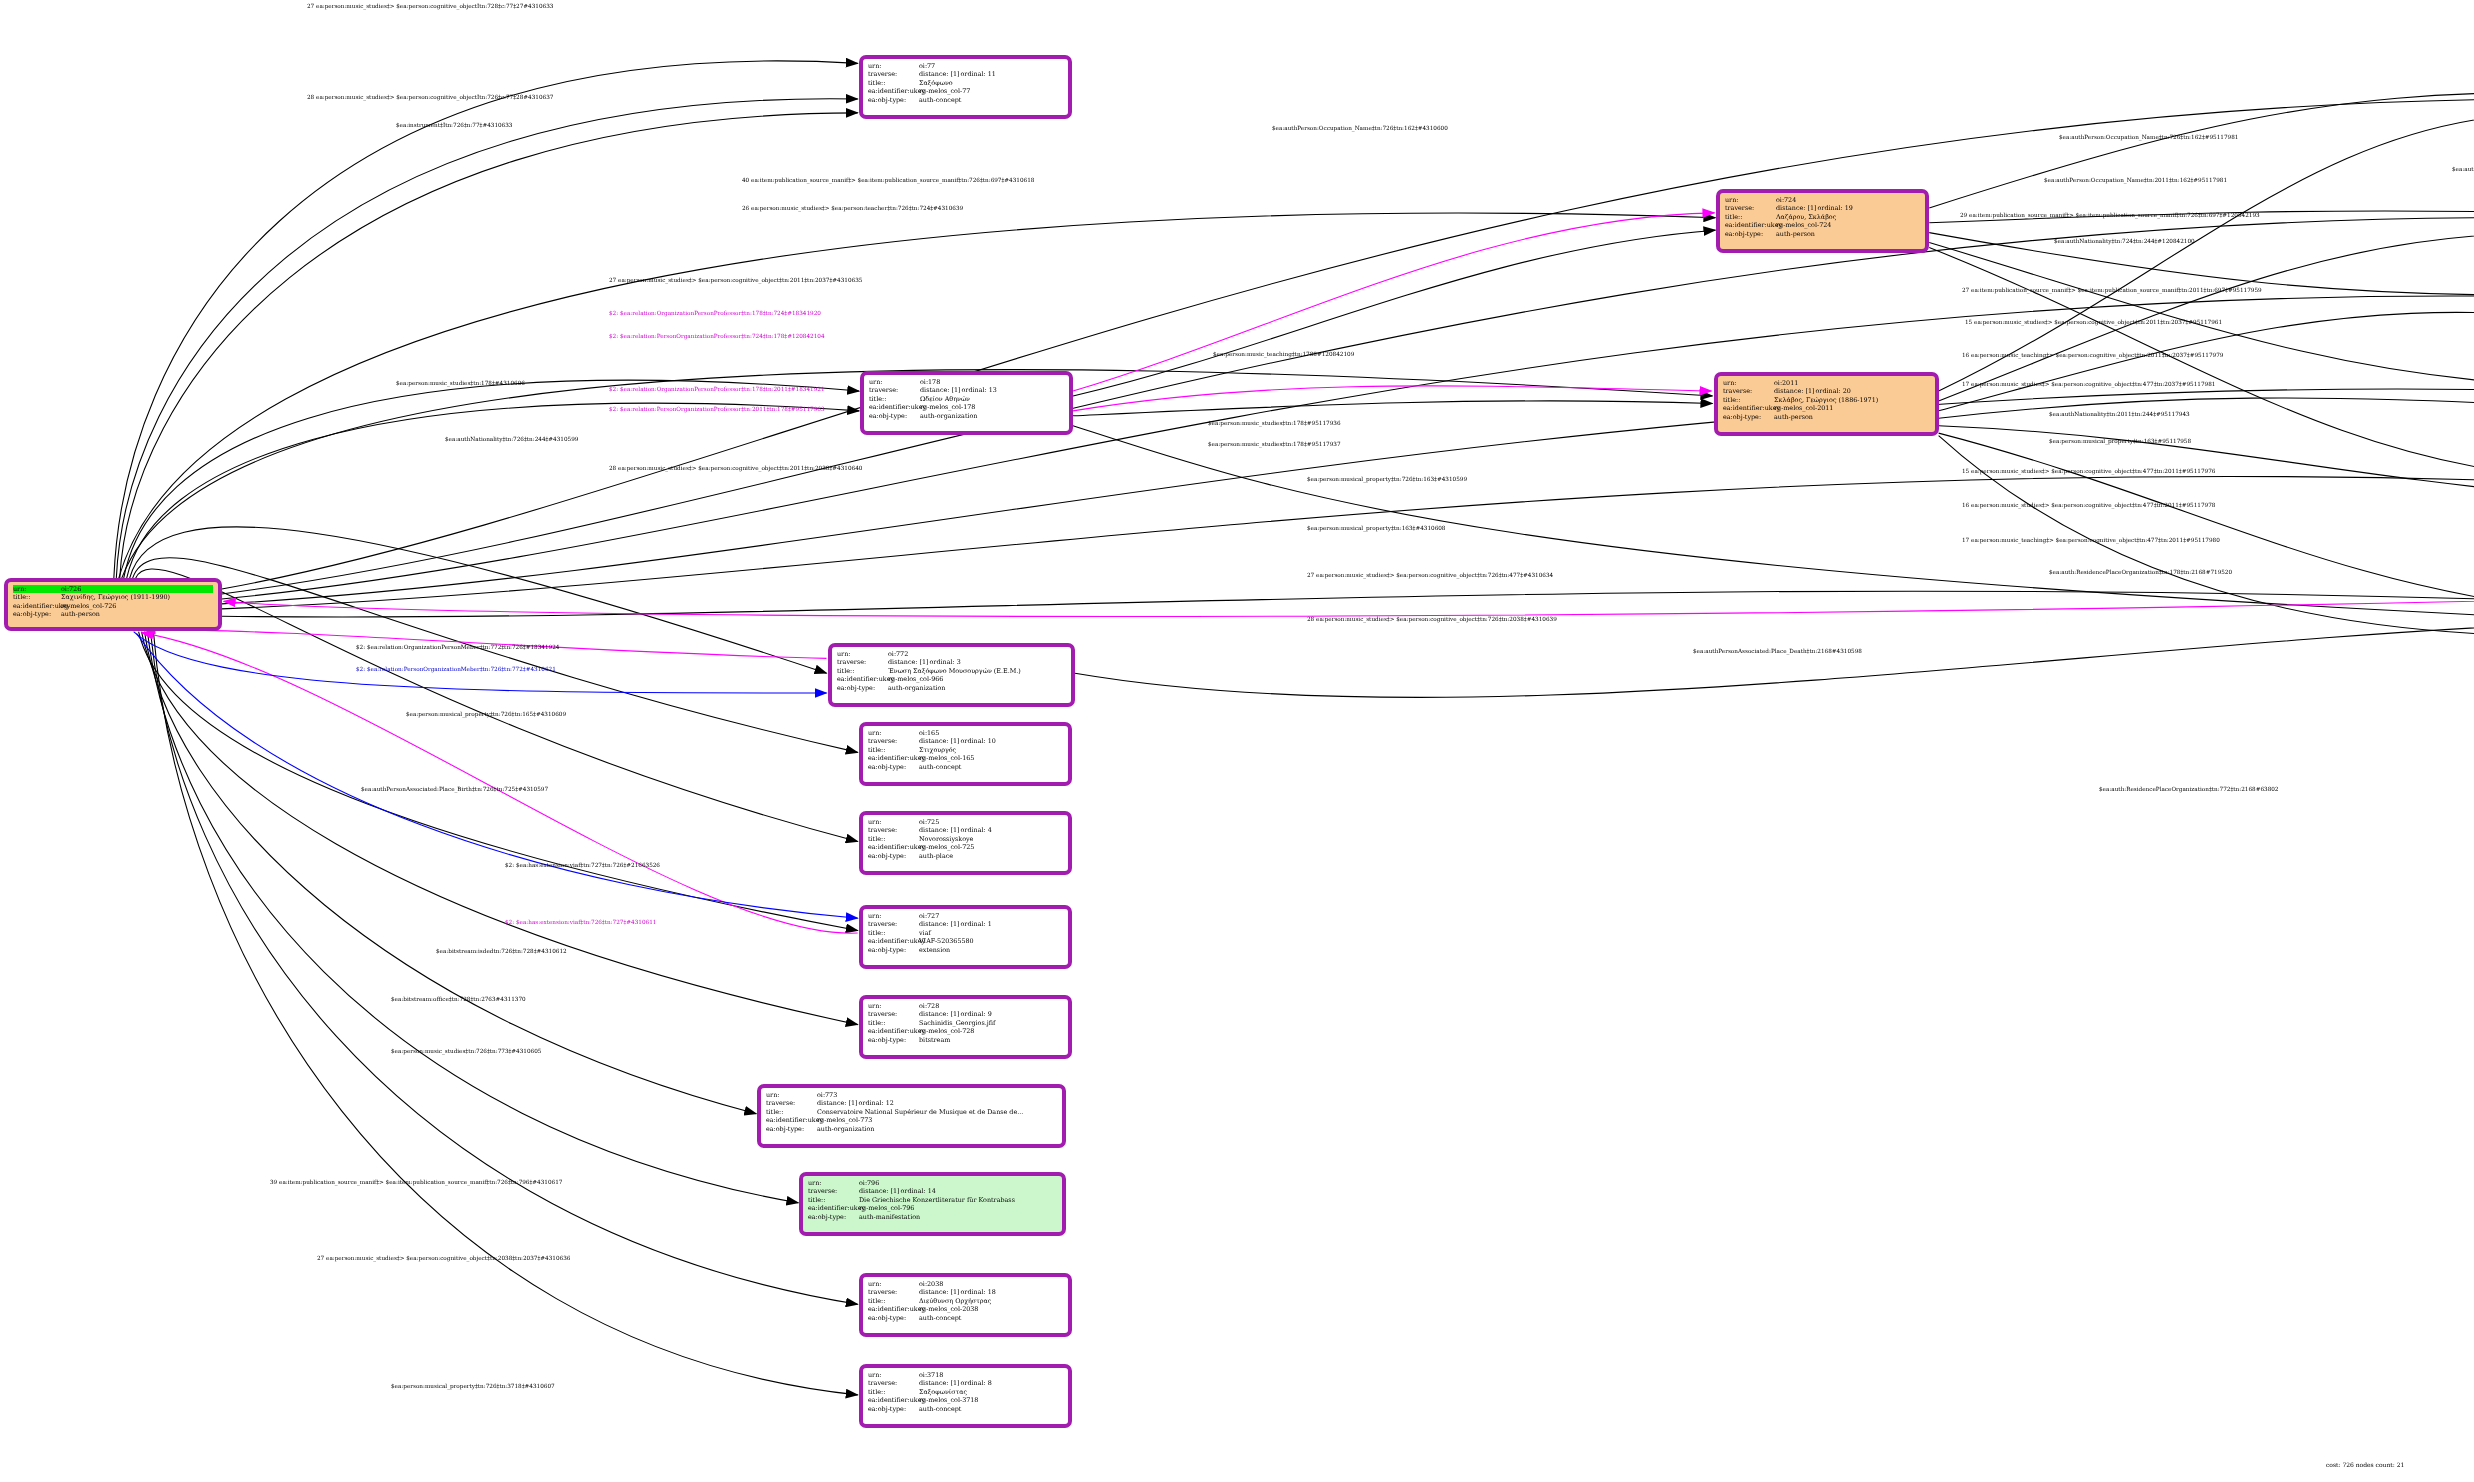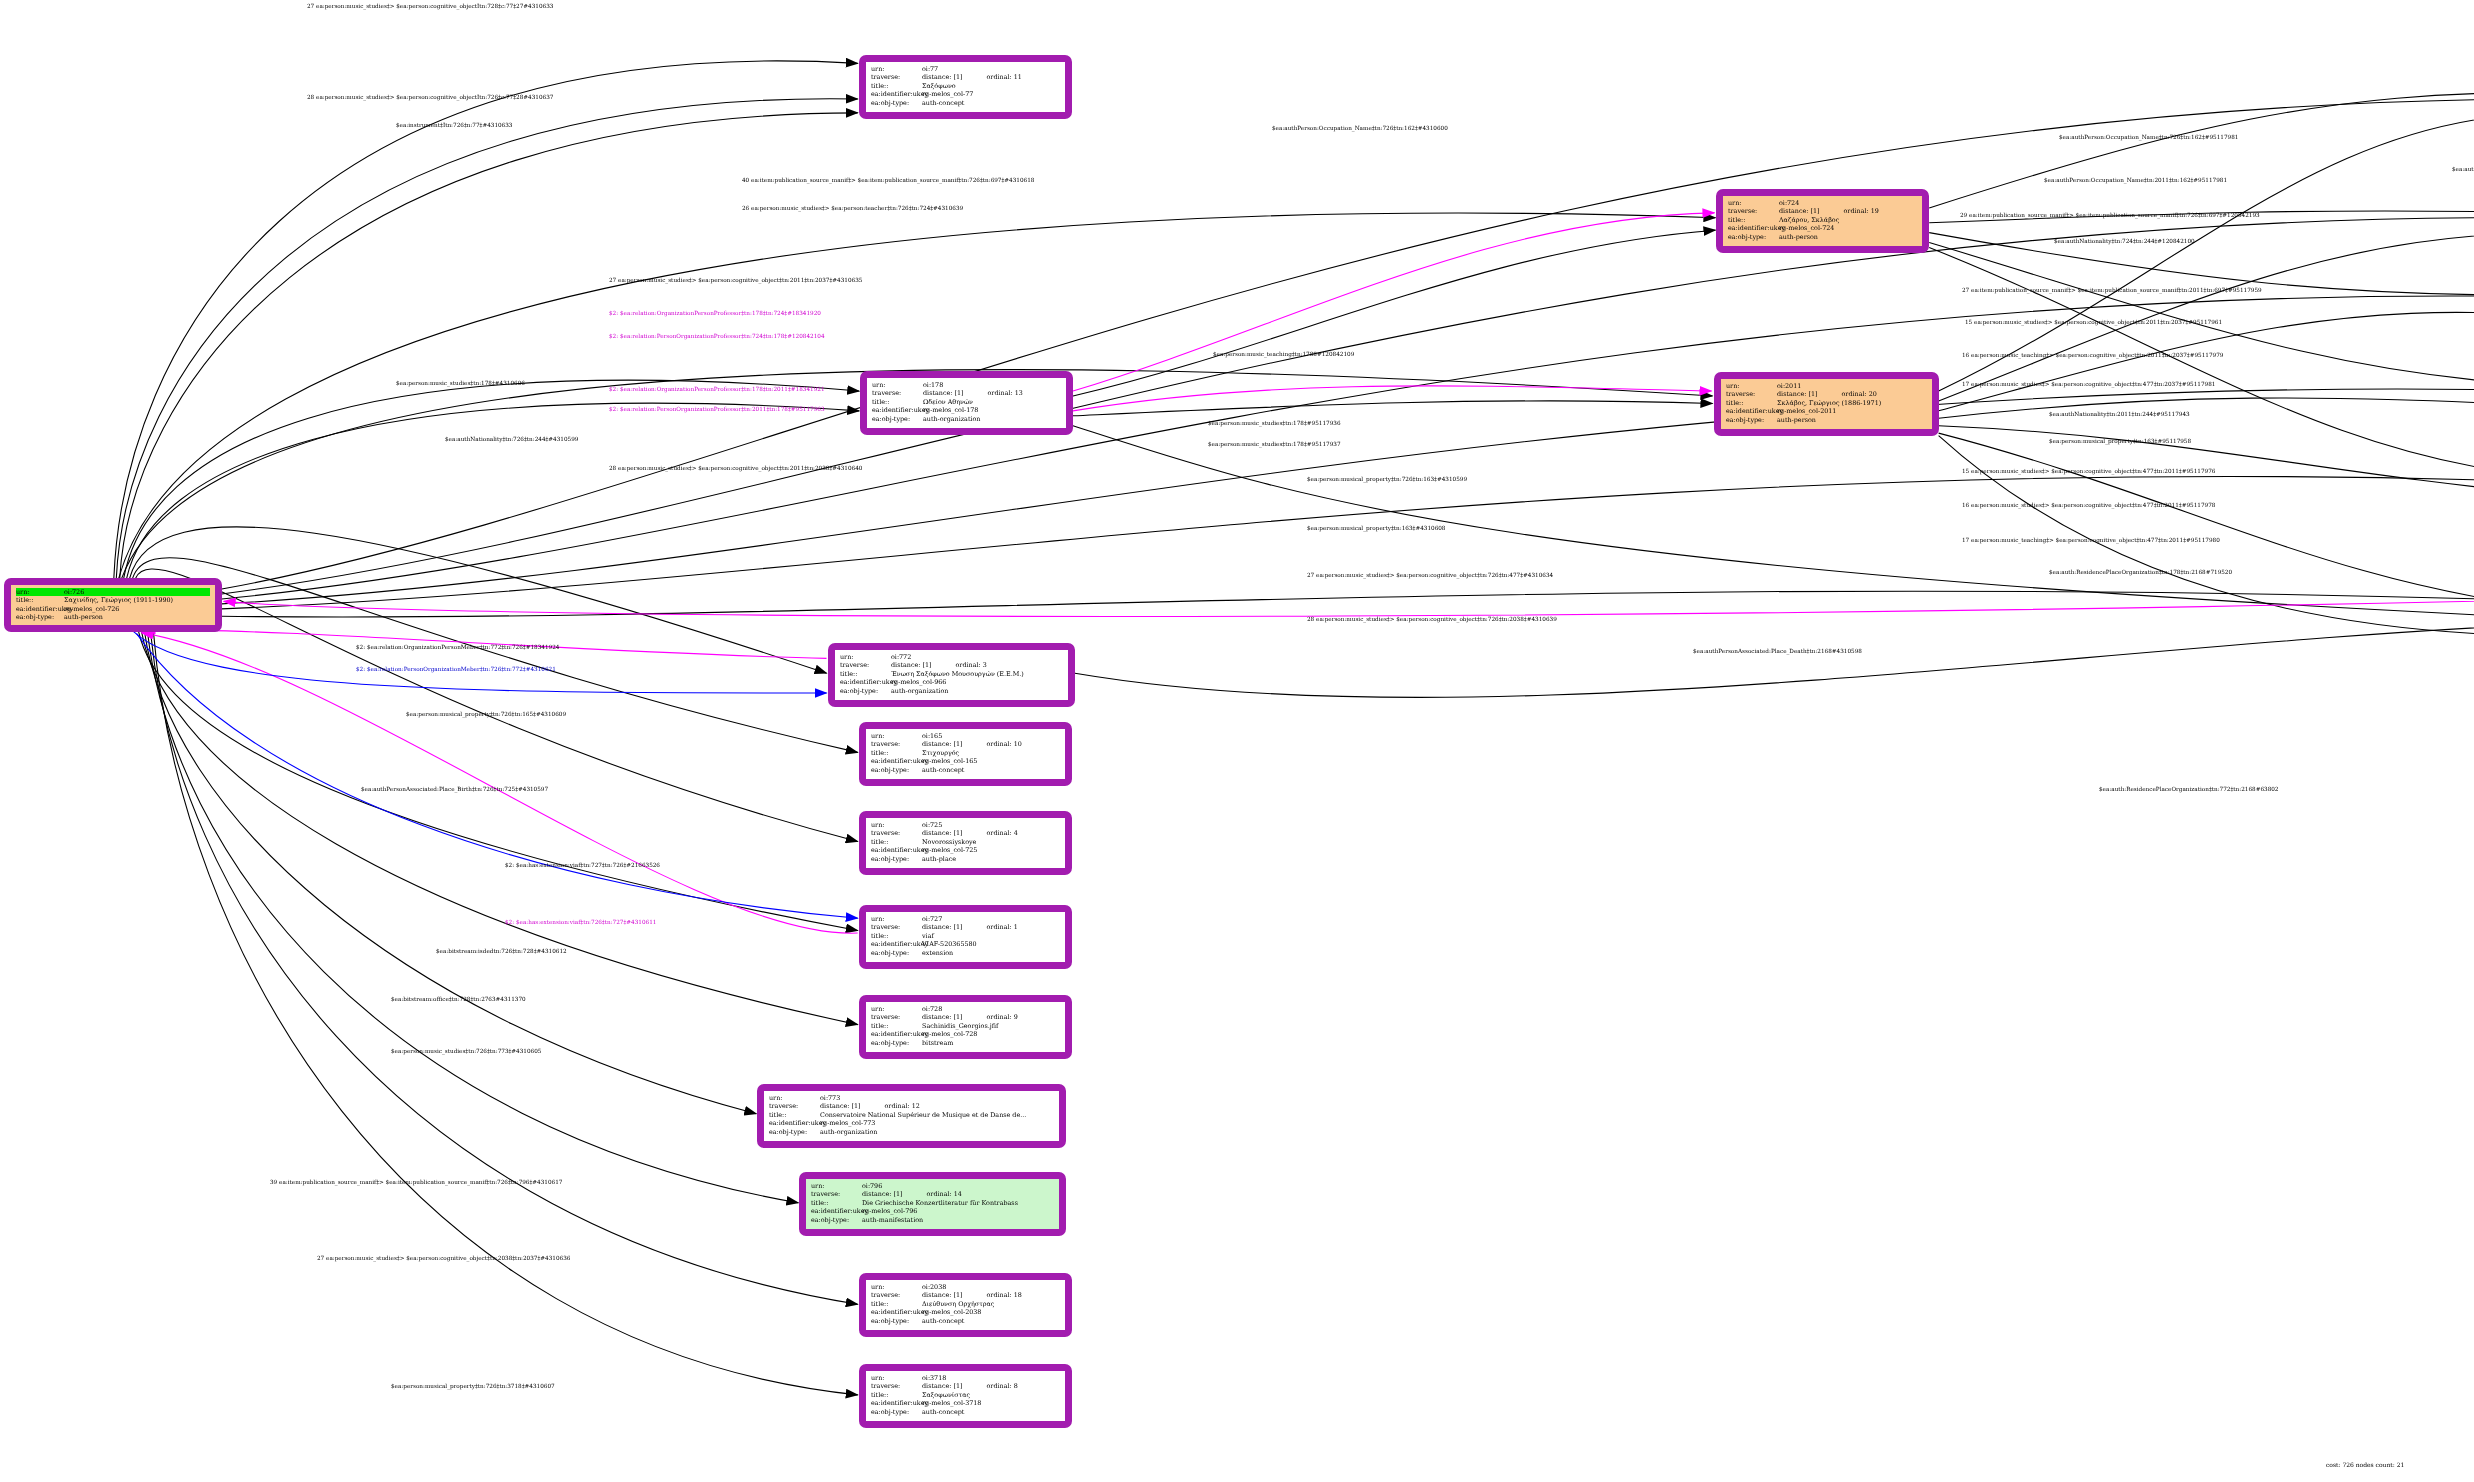--- a/index.html
+++ b/index.html
@@ -6,36 +6,36 @@
   #canvas{
     position:relative;
     width:3461px;height:1483px;
     background:#ffffff;
     font-family:"DejaVu Serif","Liberation Serif",serif;
     overflow:hidden;
   }
   
   .node{
     position:absolute;
-    border:7px solid #a21caf;
+    border:4px solid #a21caf;
     border-radius:7px;
     background:#ffffff;
     box-sizing:border-box;
     padding:3px 5px 3px 5px;
     font-size:6.4px;
     line-height:8.4px;
     white-space:nowrap;
     overflow:hidden;
   }
   .node.orange{background:#fbcb95;}
   .node.green{background:#ccf6cc;}
   .node .row{display:flex;align-items:baseline;}
   .node .k{width:51px;flex:0 0 51px;}
   .node .v{flex:1 1 auto;}
-  .node .v .ord{margin-left:24px;}
+  .node .v .ord{margin-left:1px;}
   .node.root .row.urnrow .k,
   .node.root .row.urnrow .v{background:#00e800;}
   .node.root .row.urnrow{background:transparent;}
   .node.root .k{width:48px;flex:0 0 48px;}
 
   
   .elabel{
     position:absolute;
     font-size:5.7px;
     line-height:6.4px;

